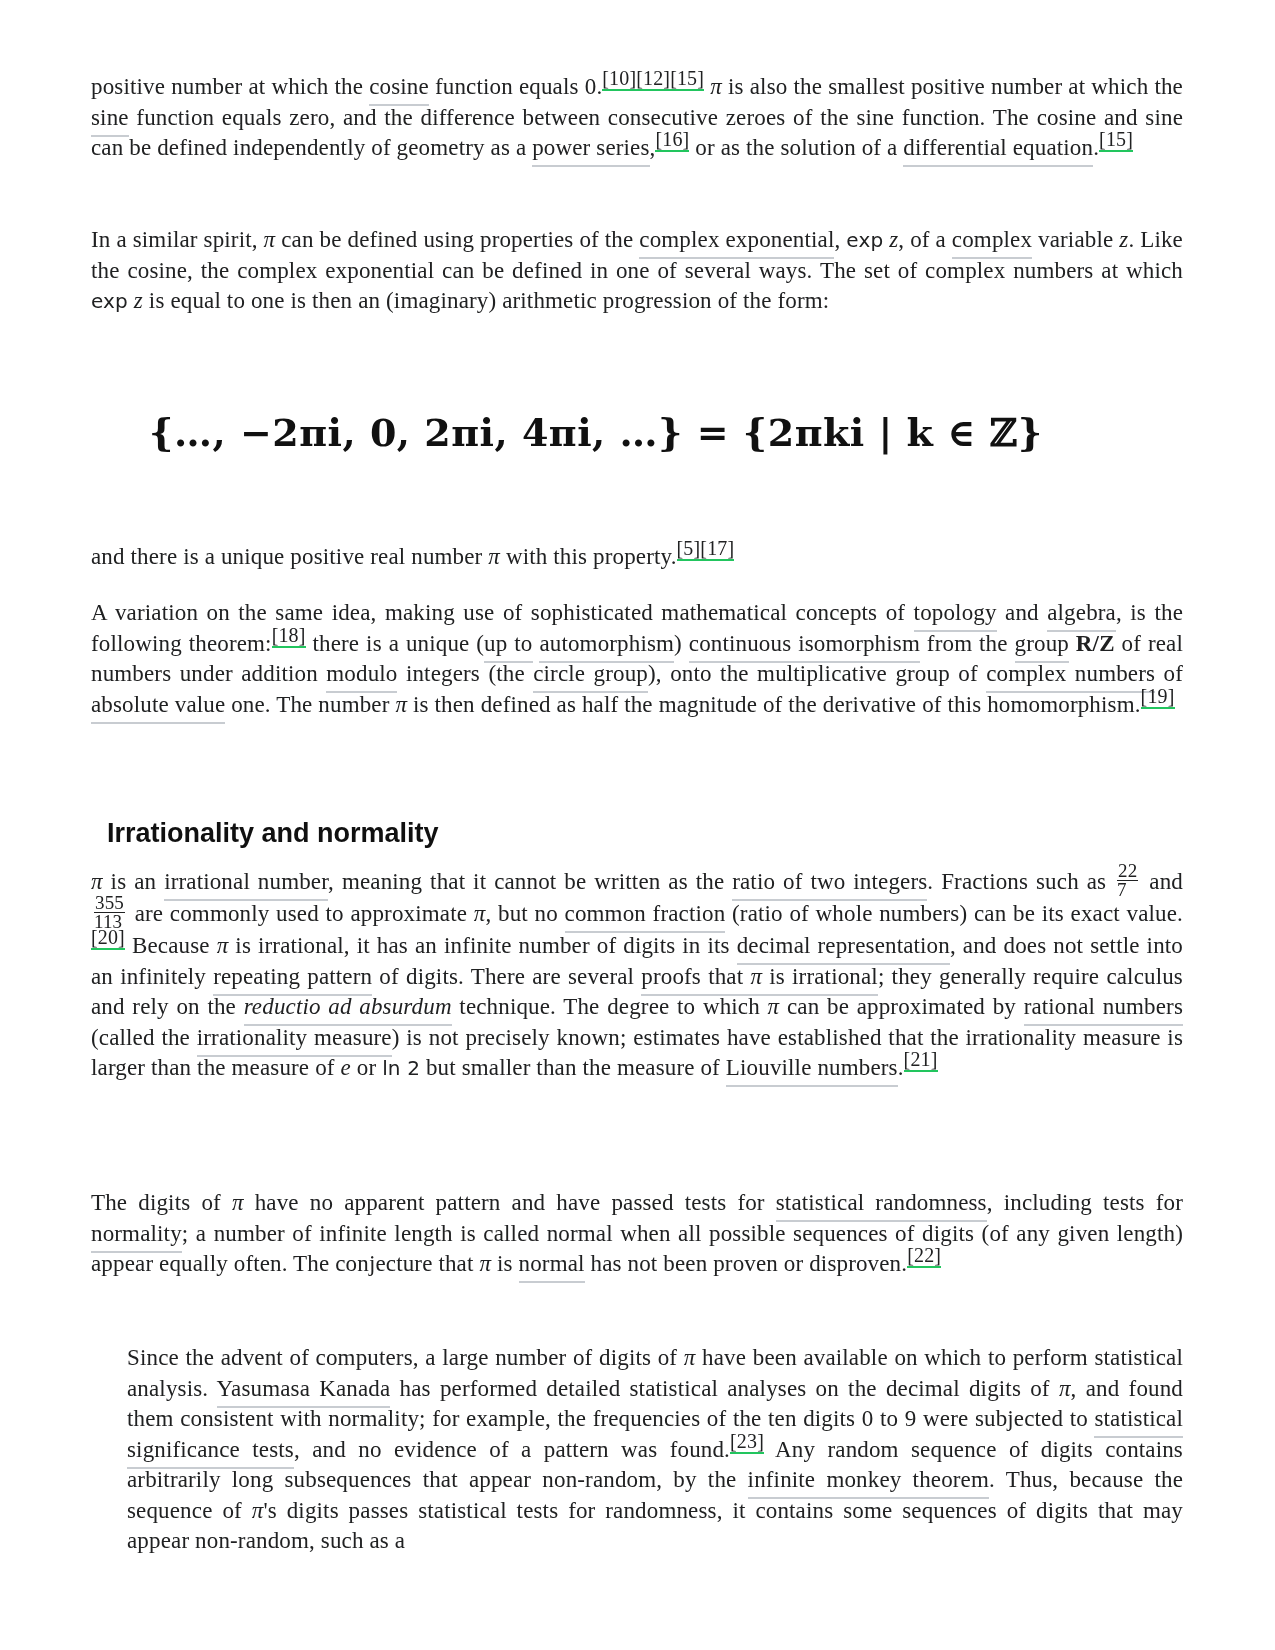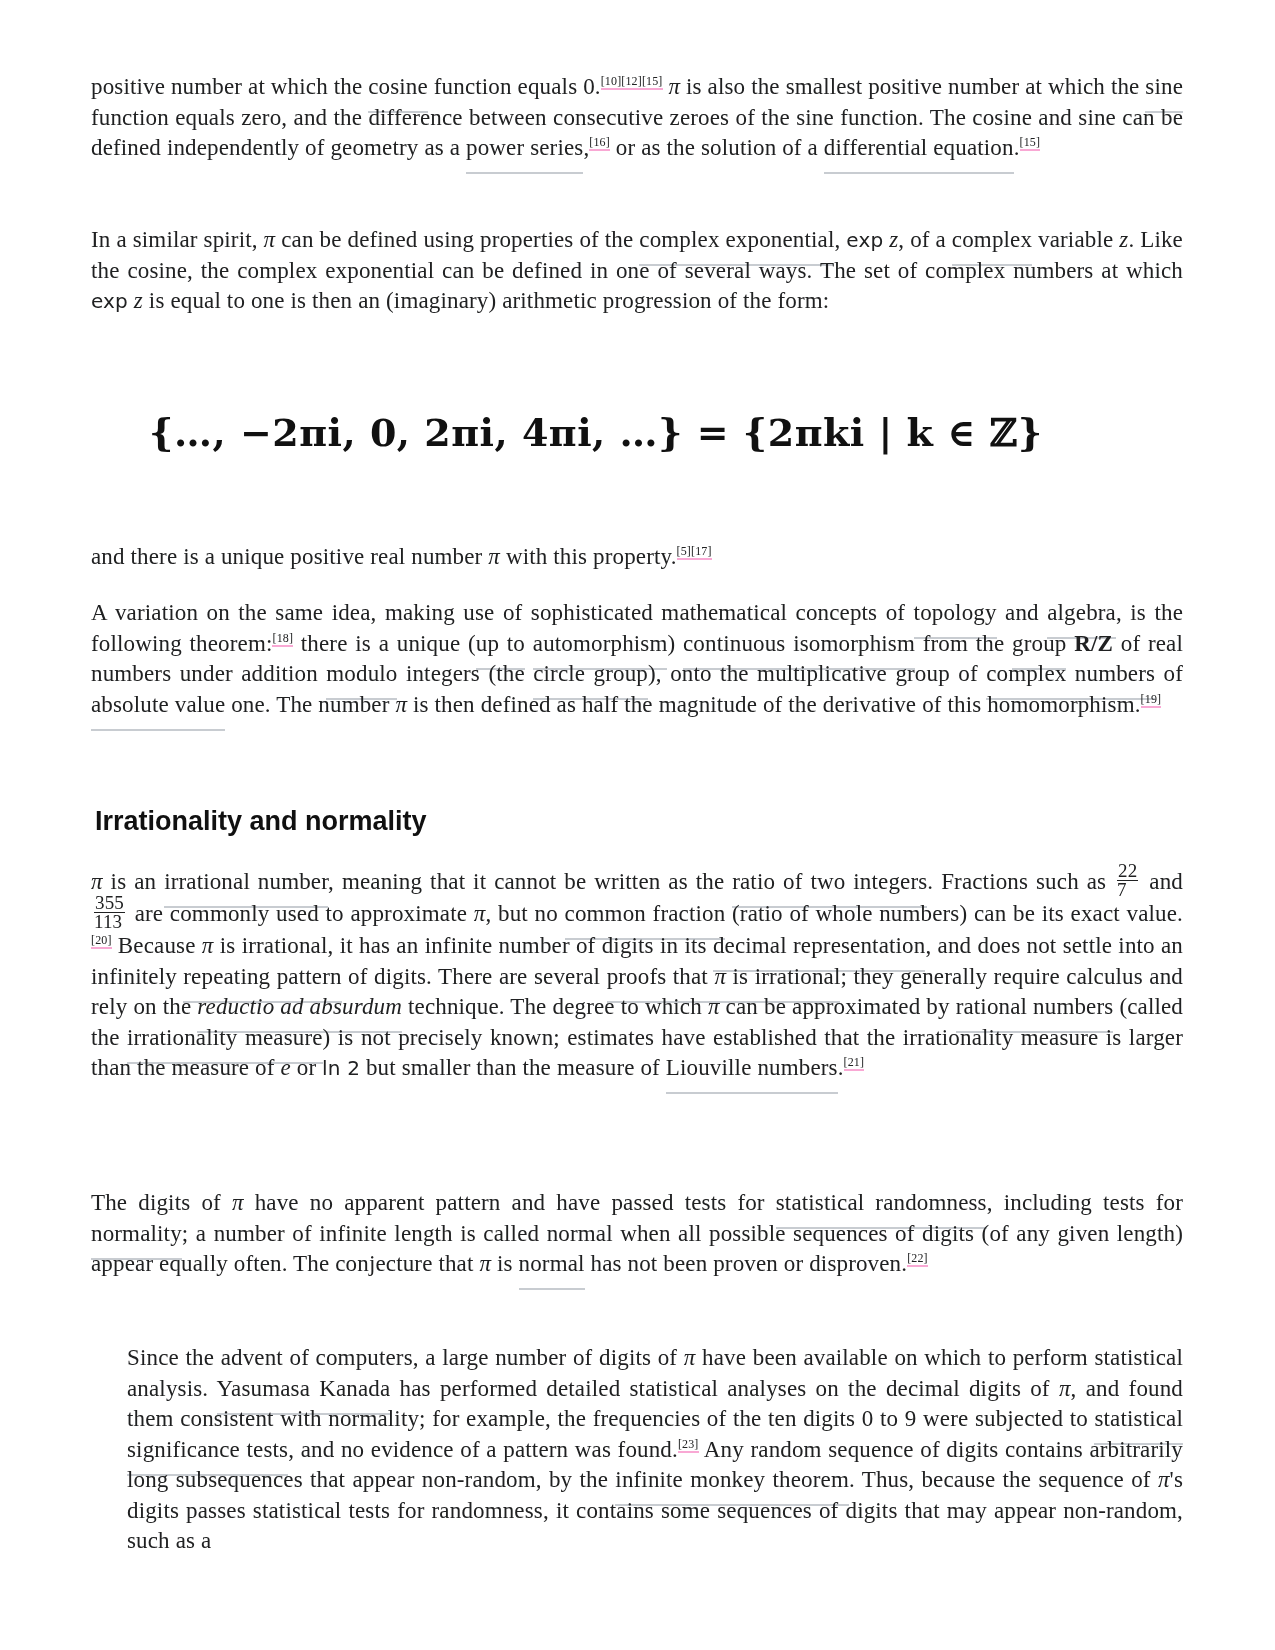--- a/index.html
+++ b/index.html
@@ -17,34 +17,34 @@
   .p1 { position: absolute; top: 0; }
   .p2 { position: absolute; top: 153px; }
   .eq {
     position: absolute; top: 338px; left: 58px;
     font-family: "DejaVu Serif", serif; font-weight: bold; font-size: 38px;
     letter-spacing: 0.5px; white-space: nowrap; color: #111;
   }
   .p3 { position: absolute; top: 470px; }
   .p4 { position: absolute; top: 526px; }
   h2 {
-    position: absolute; top: 730px; margin: 4px;
+    position: absolute; top: 730px; margin: 16px;
     font-family: "Liberation Sans", "DejaVu Sans", sans-serif;
     font-size: 27px; font-weight: bold; color: #101010;
   }
   .p5 { position: absolute; top: 795px; }
   .p6 { position: absolute; top: 1116px; }
   .p7 { position: absolute; top: 1271px; margin-left: 36px; }
   a.lnk {
     color: #202122; text-decoration: none;
-    border-bottom: 2px solid #c8ccd1; padding-bottom: 12px;
+    border-bottom: 2px solid #c8ccd1; padding-bottom: 5px;
   }
   sup.ref {
-    font-size: 12px; line-height: 0; vertical-align: 9px;
-    border-bottom: 2px solid #f9a8d4;
+    font-size: 20px; line-height: 0; vertical-align: 9px;
+    border-bottom: 2px solid #22c55e;
   }
   .pi { font-style: italic; }
   .fn { font-family: "DejaVu Sans", sans-serif; font-size: 20px; }
   .frac {
     display: inline-block; vertical-align: middle; text-align: left;
     font-size: 19px; line-height: 18px; margin: -6px 3px 0 3px;
   }
   .frac .num { display: block; border-bottom: 1px solid #202122; padding: 0 1px; }
   .frac .den { display: block; }
 </style>

